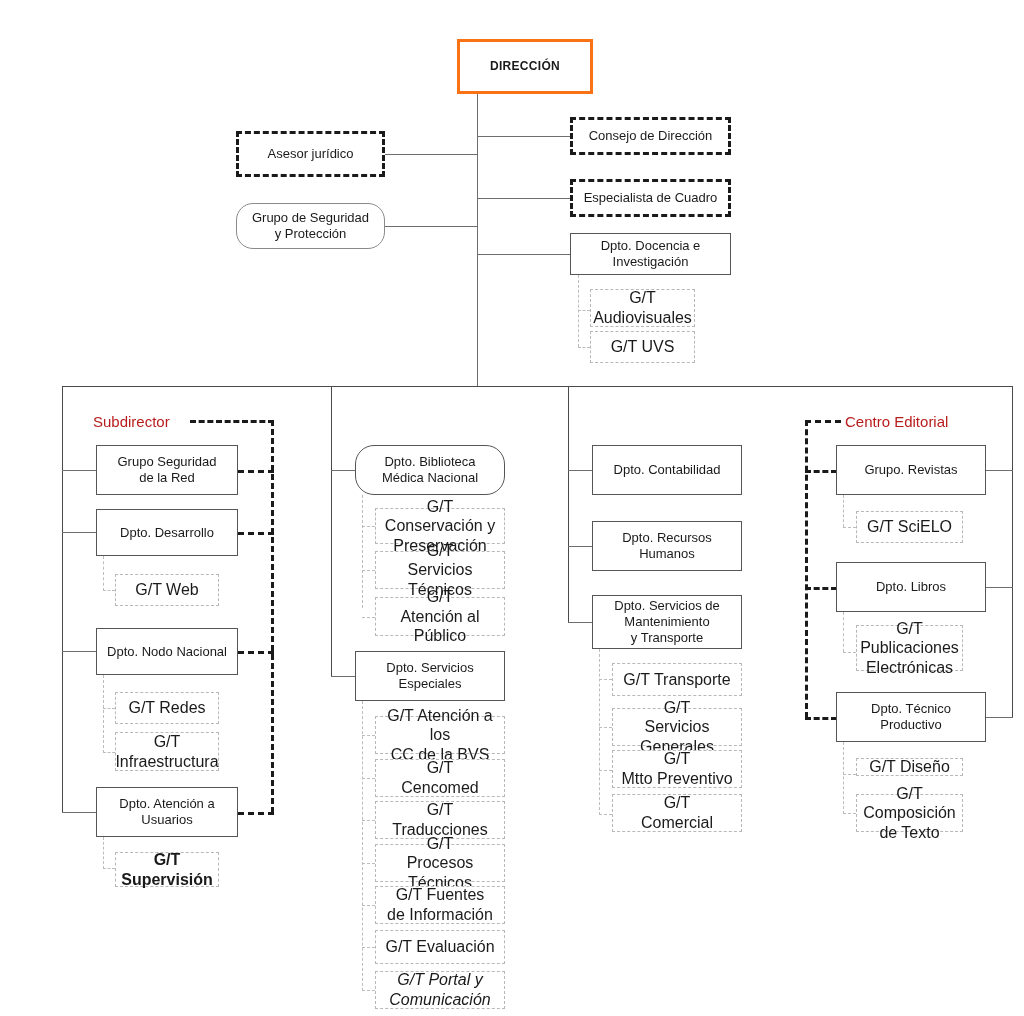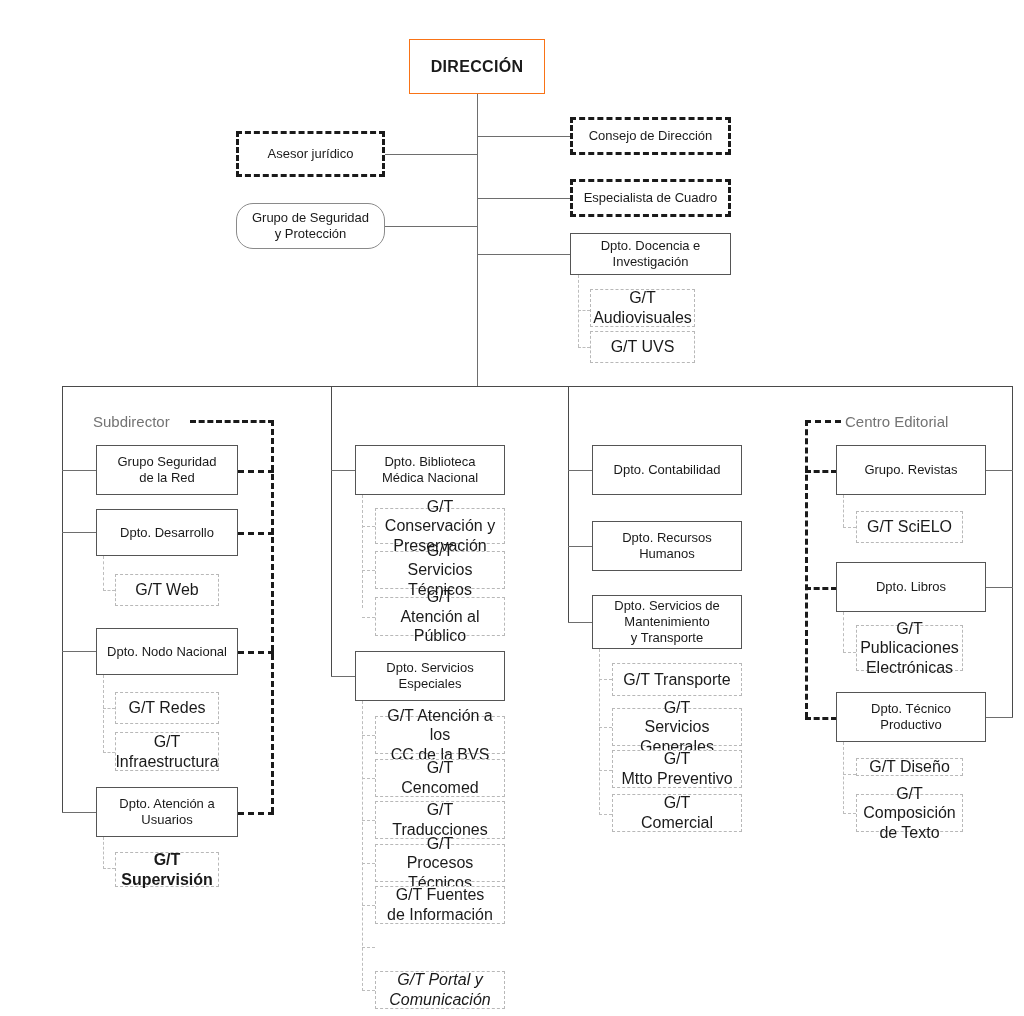--- a/index.html
+++ b/index.html
@@ -14,24 +14,25 @@
     align-items:center;
     justify-content:center;
     text-align:center;
     color:#1a1a1a;
     line-height:1.22;
     background:#ffffff;
     white-space:pre-line;
   }
   
   .box.root{
-    border:1px solid #f97316;
-    font-size:16px;
+    border:3px solid #f97316;
+    font-size:12px;
     font-weight:bold;
     letter-spacing:.3px;
+    margin-left:48px;
   }
   
   .box.solid{
     border:1px solid #8a8a8a;
     font-size:13px;
   }
   
   .box.solid-dark{
     border:1px solid #555555;
     font-size:13px;
@@ -55,21 +56,21 @@
   .ln.v-solid-dk{border-left:1px solid #4a4a4a;width:0;}
   .ln.h-dash{border-top:3px dashed #1a1a1a;height:0;}
   .ln.v-dash{border-left:3px dashed #1a1a1a;width:0;}
   .ln.h-dot{border-top:1px dashed #bdbdbd;height:0;}
   .ln.v-dot{border-left:1px dashed #bdbdbd;width:0;}
 
   
   .lbl{
     position:absolute;
     font-size:15px;
-    color:#737373;
+    color:#b91c1c;
     white-space:nowrap;
   }
 </style>
 </head>
 <body>
 
 <div id="chart">
 
   <div class="box root" style="left:409px;top:39px;width:136px;height:55px;">DIRECCIÓN</div>
 
@@ -133,21 +134,21 @@
   <div class="box solid-dark" style="left:96px;top:787px;width:142px;height:50px;">Dpto. Atención a
 Usuarios</div>
   <div class="ln h-dash" style="left:238px;top:812px;width:36px;"></div>
   <div class="ln v-dot" style="left:103px;top:837px;height:32px;"></div>
   <div class="ln h-dot" style="left:103px;top:868px;width:12px;"></div>
   <div class="box dotted-light" style="left:115px;top:852px;width:104px;height:35px;font-weight:bold;">G/T Supervisión</div>
 
   <div class="ln v-solid-dk" style="left:331px;top:386px;height:291px;"></div>
 
   <div class="ln h-solid" style="left:331px;top:470px;width:24px;"></div>
-  <div class="box solid-dark" style="left:355px;top:445px;width:150px;height:50px;">Dpto. Biblioteca
+  <div class="box solid-dark" style="left:355px;top:445px;width:150px;height:50px;border-radius:19px;">Dpto. Biblioteca
 Médica Nacional</div>
   <div class="ln v-dot" style="left:362px;top:495px;height:113px;"></div>
   <div class="ln h-dot" style="left:362px;top:526px;width:13px;"></div>
   <div class="box dotted-light" style="left:375px;top:508px;width:130px;height:36px;">G/T Conservación y
 Preservación</div>
   <div class="ln h-dot" style="left:362px;top:570px;width:13px;"></div>
   <div class="box dotted-light" style="left:375px;top:551px;width:130px;height:38px;">G/T
 Servicios Técnicos</div>
   <div class="ln h-dot" style="left:362px;top:617px;width:13px;"></div>
   <div class="box dotted-light" style="left:375px;top:597px;width:130px;height:39px;">G/T
@@ -172,20 +173,21 @@
 
   <div class="ln h-dot" style="left:362px;top:863px;width:13px;"></div>
   <div class="box dotted-light" style="left:375px;top:844px;width:130px;height:38px;">G/T
 Procesos Técnicos</div>
 
   <div class="ln h-dot" style="left:362px;top:905px;width:13px;"></div>
   <div class="box dotted-light" style="left:375px;top:886px;width:130px;height:38px;">G/T Fuentes
 de Información</div>
 
   <div class="ln h-dot" style="left:362px;top:947px;width:13px;"></div>
+  <div class="box dotted-light" style="left:375px;top:930px;width:130px;height:34px;">G/T Evaluación</div>
 
   <div class="ln h-dot" style="left:362px;top:990px;width:13px;"></div>
   <div class="box dotted-light" style="left:375px;top:971px;width:130px;height:38px;font-style:italic;">G/T Portal y
 Comunicación</div>
 
   <div class="ln v-solid-dk" style="left:568px;top:386px;height:237px;"></div>
 
   <div class="ln h-solid" style="left:568px;top:470px;width:24px;"></div>
   <div class="box solid-dark" style="left:592px;top:445px;width:150px;height:50px;">Dpto. Contabilidad</div>
 

